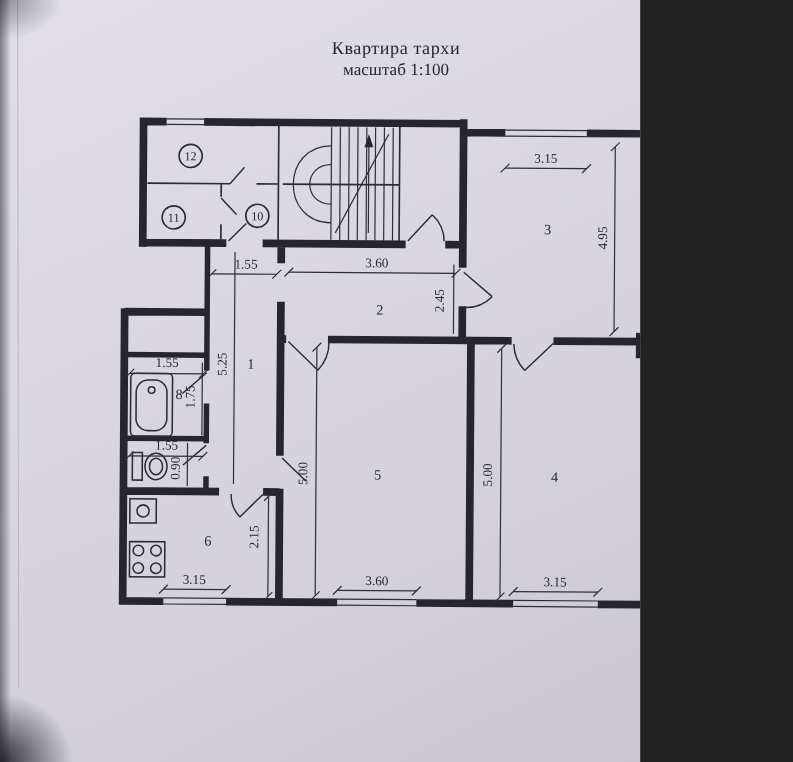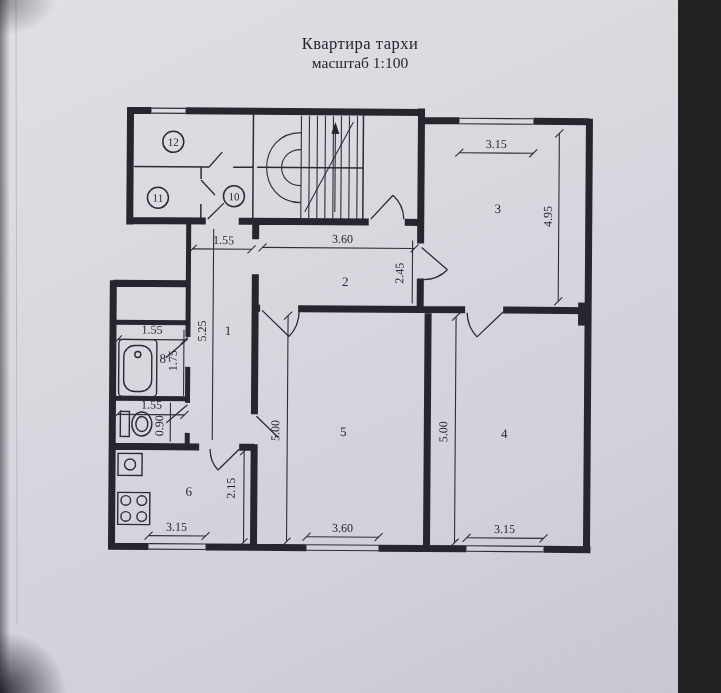--- a/index.html
+++ b/index.html
@@ -1,18 +1,18 @@
 <!DOCTYPE html>
 <html><head>
 <meta charset="utf-8">
 <style>
   html,body{margin:0;padding:0;background:#222;}
   .paper{
     position:relative;
-    width:678px;height:693px;
+    width:582px;height:693px;
     overflow:hidden;
     background: linear-gradient(155deg, #e1dee5 0%, #dad7df 38%, #d2cfd9 75%, #c9c6d0 100%);
     font-family:"Liberation Serif", serif;
   }
   svg{position:absolute;left:0;top:0;}
   .wall{stroke:#26262e;stroke-width:7;fill:none;stroke-linecap:butt;}
   .wall5{stroke:#26262e;stroke-width:5;fill:none;stroke-linecap:butt;}
   .thin{stroke:#2b2b35;stroke-width:1.5;fill:none;}
   .hair{stroke:#2e2e38;stroke-width:1.1;fill:none;}
   .fixture{stroke:#2b2b35;stroke-width:1.4;fill:none;}

